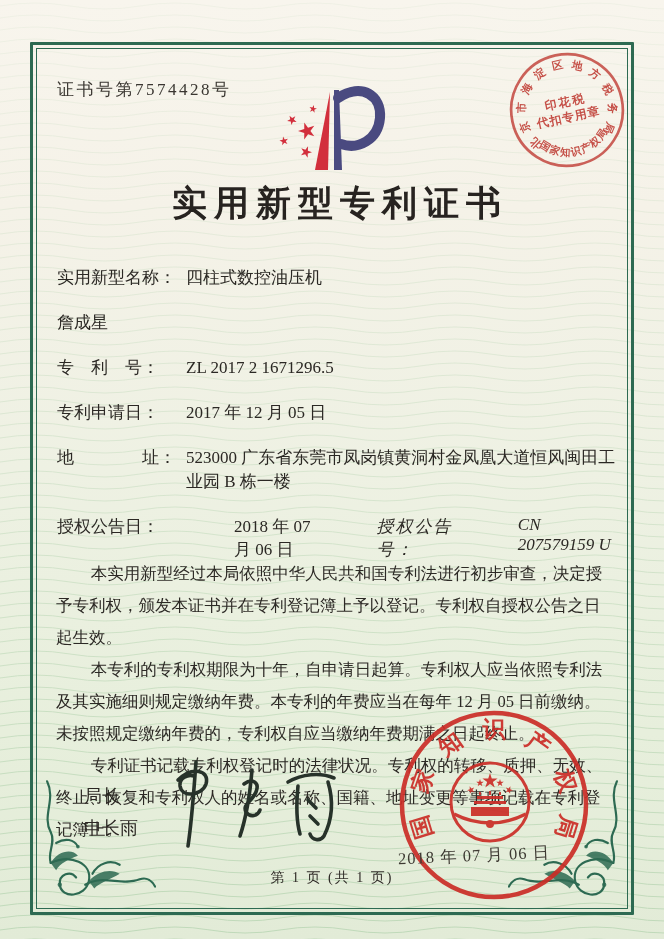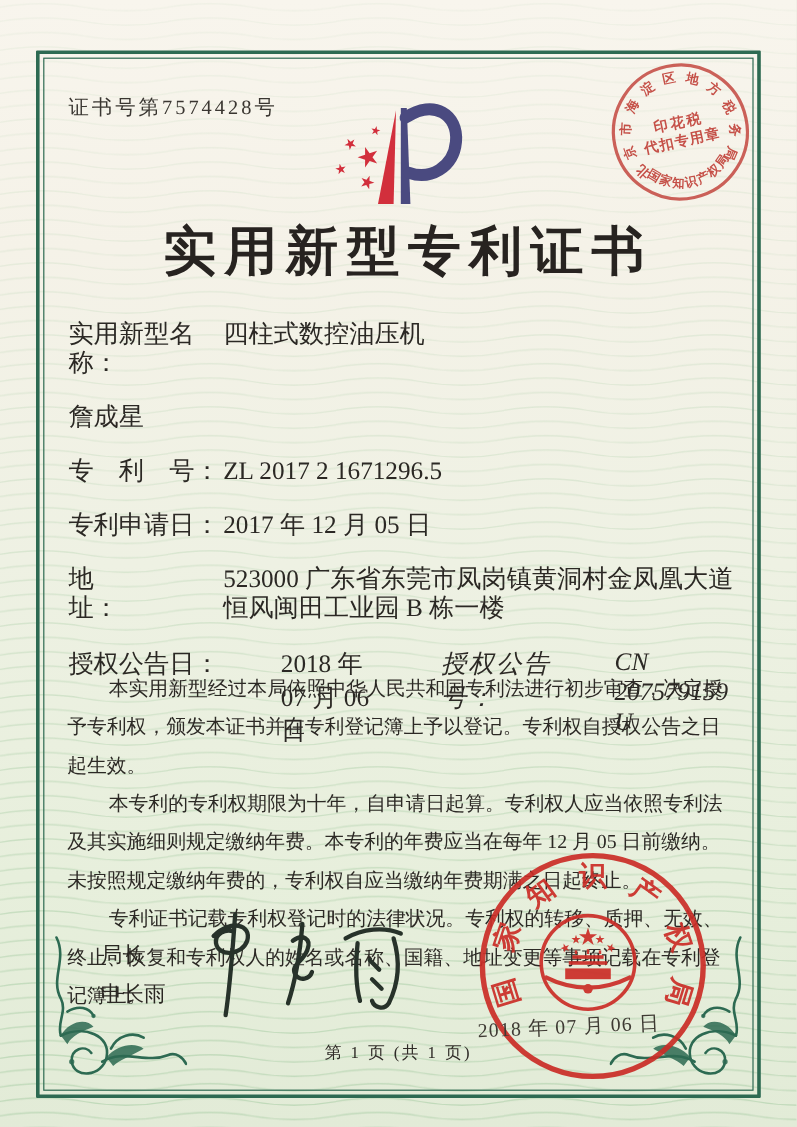--- a/index.html
+++ b/index.html
@@ -21,22 +21,22 @@
   .border2{position:absolute;top:48px;left:36px;right:36px;bottom:30px;border:1px solid var(--green);}
   .flourish{position:absolute;width:118px;height:128px;}
   .fl-left{left:38px;bottom:32px;}
   .fl-right{right:38px;bottom:32px;transform:scaleX(-1);}
   .certno{position:absolute;left:57px;top:78px;font-size:17px;letter-spacing:2.5px;color:#3a3631;}
   .logo{position:absolute;left:268px;top:80px;}
   .tax-seal{position:absolute;left:505px;top:48px;transform:rotate(-12deg);opacity:.88;}
   .seal text{font-family:"Liberation Serif","DejaVu Serif",serif;}
   .tax text{fill:var(--red2);font-weight:600;}
   .office text{fill:var(--red);font-weight:700;}
-  .title{position:absolute;left:16px;right:0;top:180px;text-align:center;font-size:44px;font-weight:700;letter-spacing:7px;color:#272320;}
-  .fields{position:absolute;left:57px;top:266px;right:48px;font-size:21px;}
+  .title{position:absolute;left:16px;right:0;top:180px;text-align:center;font-size:35px;font-weight:700;letter-spacing:7px;color:#272320;}
+  .fields{position:absolute;left:57px;top:266px;right:48px;font-size:17px;}
   .frow{display:flex;margin-bottom:21px;line-height:24px;}
   .flabel{flex:none;width:129px;color:#2b2824;}
   .fvalue{color:#2b2824;}
   .addr .fvalue{width:432px;}
   .grant{display:flex;margin-top:2px;}
   .gpair{display:flex;gap:48px;}
   .gpair.right{margin-left:50px;font-style:italic;}
   .paras{position:absolute;left:56px;right:50px;top:558px;}
   .paras p{margin:0;text-indent:2.1em;font-size:16.5px;line-height:32px;color:#2c2925;}
   .sig-post{position:absolute;left:84px;top:784px;font-size:18px;color:#2a2622;}

